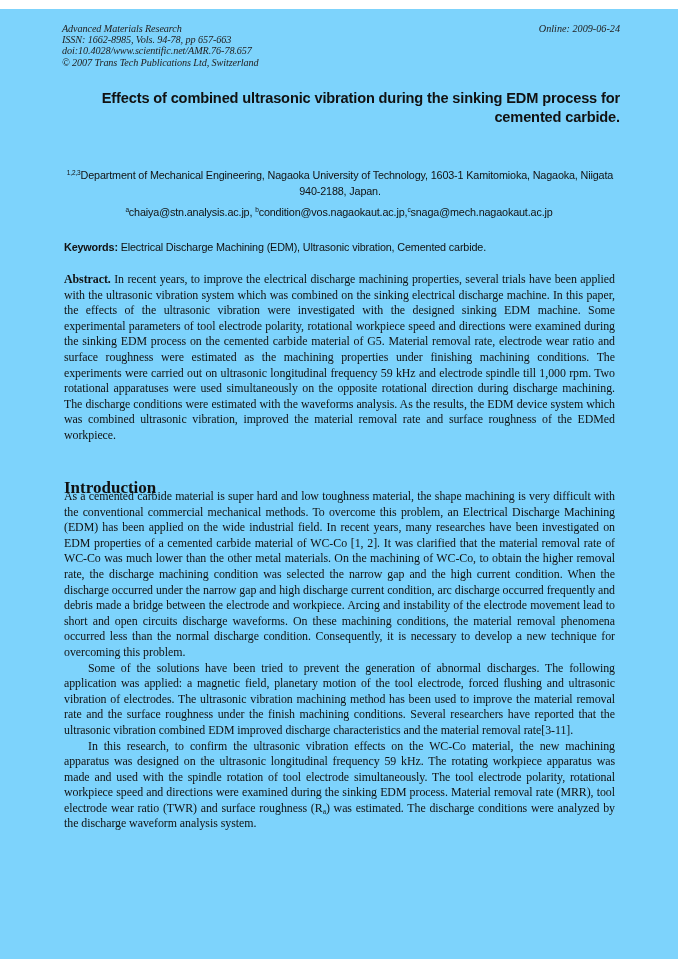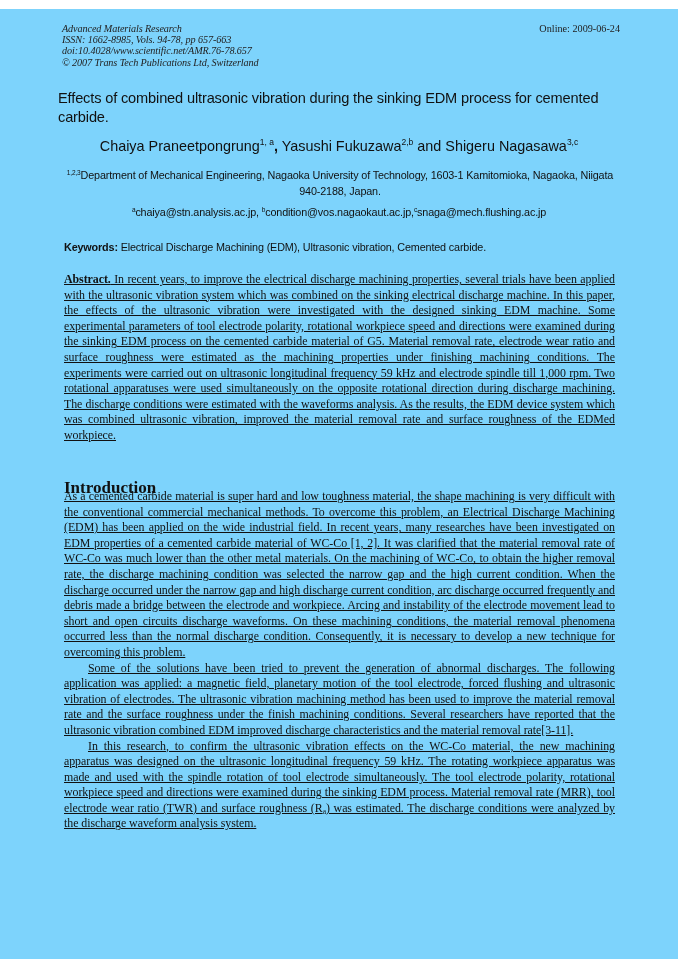--- a/index.html
+++ b/index.html
@@ -34,34 +34,35 @@
       line-height: 11.2px;
       color: #222222;
       letter-spacing: -0.1px;
     }
     .header-left div { white-space: nowrap; }
     .header-right {
       position: absolute;
       right: 58px;
       top: 14px;
       font-family: "Liberation Serif", serif;
+      font-style: italic;
       font-size: 10.2px;
       line-height: 11.2px;
       color: #222222;
       white-space: nowrap;
     }
     
     .title {
       position: absolute;
       left: 58px;
       width: 562px;
       top: 80px;
-      text-align: left;
+      text-align: right;
       font-family: "Liberation Sans", sans-serif;
-      font-weight: normal;
+      font-weight: bold;
       font-size: 14.6px;
       line-height: 19px;
       color: #111111;
       letter-spacing: -0.15px;
     }
     .authors {
       position: absolute;
       left: 58px;
       width: 562px;
       top: 128px;
@@ -125,21 +126,20 @@
     .body-text {
       position: absolute;
       left: 64px;
       width: 551px;
       font-family: "Liberation Serif", serif;
       font-size: 11.9px;
       line-height: 15.6px;
       color: #111111;
       text-align: justify;
       letter-spacing: -0.05px;
-      text-decoration: underline;
     }
     .abstract { top: 263px; }
     .abstract .abs-label { font-weight: bold; }
     .intro-heading {
       position: absolute;
       left: 64px;
       top: 471px;
       font-family: "Liberation Serif", serif;
       font-weight: bold;
       font-size: 17px;
@@ -167,30 +167,24 @@
     <div>Advanced Materials Research</div>
     <div>ISSN: 1662-8985, Vols. 94-78, pp 657-663</div>
     <div>doi:10.4028/www.scientific.net/AMR.76-78.657</div>
     <div>© 2007 Trans Tech Publications Ltd, Switzerland</div>
   </div>
 
   <div class="header-right">Online: 2009-06-24</div>
 
   <div class="title">Effects of combined ultrasonic vibration during the sinking EDM process for cemented carbide.</div>
 
-  <div class="authors">
-    <span>Chaiya Praneetpongrung</span><sup>1, a</sup><span class="sep">,</span>
-    <span>Yasushi Fukuzawa</span><sup>2,b</sup>
-    <span>and</span>
-    <span>Shigeru Nagasawa</span><sup>3,c</sup>
-  </div>
 
   <div class="affil"><sup>1,2,3</sup><span>Department of Mechanical Engineering, Nagaoka University of Technology, 1603-1 Kamitomioka, Nagaoka, Niigata 940-2188, Japan.</span></div>
 
-  <div class="emails"><sup>a</sup><span>chaiya@stn.analysis.ac.jp</span><span>, </span><sup>b</sup><span>condition@vos.nagaokaut.ac.jp</span><span>,</span><sup>c</sup><span>snaga@mech.flushing.ac.jp</span></div>
+  <div class="emails"><sup>a</sup><span>chaiya@stn.analysis.ac.jp</span><span>, </span><sup>b</sup><span>condition@vos.nagaokaut.ac.jp</span><span>,</span><sup>c</sup><span>snaga@mech.nagaokaut.ac.jp</span></div>
 
   <div class="keywords"><span class="kw-label">Keywords:</span><span> Electrical Discharge Machining (EDM), Ultrasonic vibration, Cemented carbide.</span></div>
 
   <div class="body-text abstract"><span class="abs-label">Abstract.</span><span> In recent years, to improve the electrical discharge machining properties, several trials have been applied with the ultrasonic vibration system which was combined on the sinking electrical discharge machine. In this paper, the effects of the ultrasonic vibration were investigated with the designed sinking EDM machine. Some experimental parameters of tool electrode polarity, rotational workpiece speed and directions were examined during the sinking EDM process on the cemented carbide material of G5.  Material removal rate, electrode wear ratio and surface roughness were estimated as the machining properties under finishing machining conditions. The experiments were carried out on ultrasonic longitudinal frequency 59 kHz and electrode spindle till 1,000 rpm. Two rotational apparatuses were used simultaneously on the opposite rotational direction during discharge machining. The discharge conditions were estimated with the waveforms analysis. As the results, the EDM device system which was combined ultrasonic vibration, improved the material removal rate and surface roughness of the EDMed workpiece.</span></div>
 
   <div class="intro-heading">Introduction</div>
 
   <div class="body-text intro">
     <p>As a cemented carbide material is super hard and low toughness material, the shape machining is very difficult with the conventional commercial mechanical methods. To overcome this problem, an Electrical Discharge Machining (EDM) has been applied on the wide industrial field. In recent years, many researches have been investigated on EDM properties of a cemented carbide material of WC-Co [1, 2]. It was clarified that the material removal rate of WC-Co was much lower than the other metal materials. On the machining of WC-Co, to obtain the higher removal rate, the discharge machining condition was selected the narrow gap and the high current condition. When the discharge occurred under the narrow gap and high discharge current condition, arc discharge occurred frequently and debris made a bridge between the electrode and workpiece. Arcing and instability of the electrode movement lead to short and open circuits discharge waveforms. On these machining conditions, the material removal phenomena occurred less than the normal discharge condition. Consequently, it is necessary to develop a new technique for overcoming this problem.</p>
     <p class="indent">Some of the solutions have been tried to prevent the generation of abnormal discharges. The following application was applied: a magnetic field, planetary motion of the tool electrode, forced flushing and ultrasonic vibration of electrodes. The ultrasonic vibration machining method has been used to improve the material removal rate and the surface roughness under the finish machining conditions. Several researchers have reported that the ultrasonic vibration combined EDM improved discharge characteristics and the material removal rate[3-11].</p>

